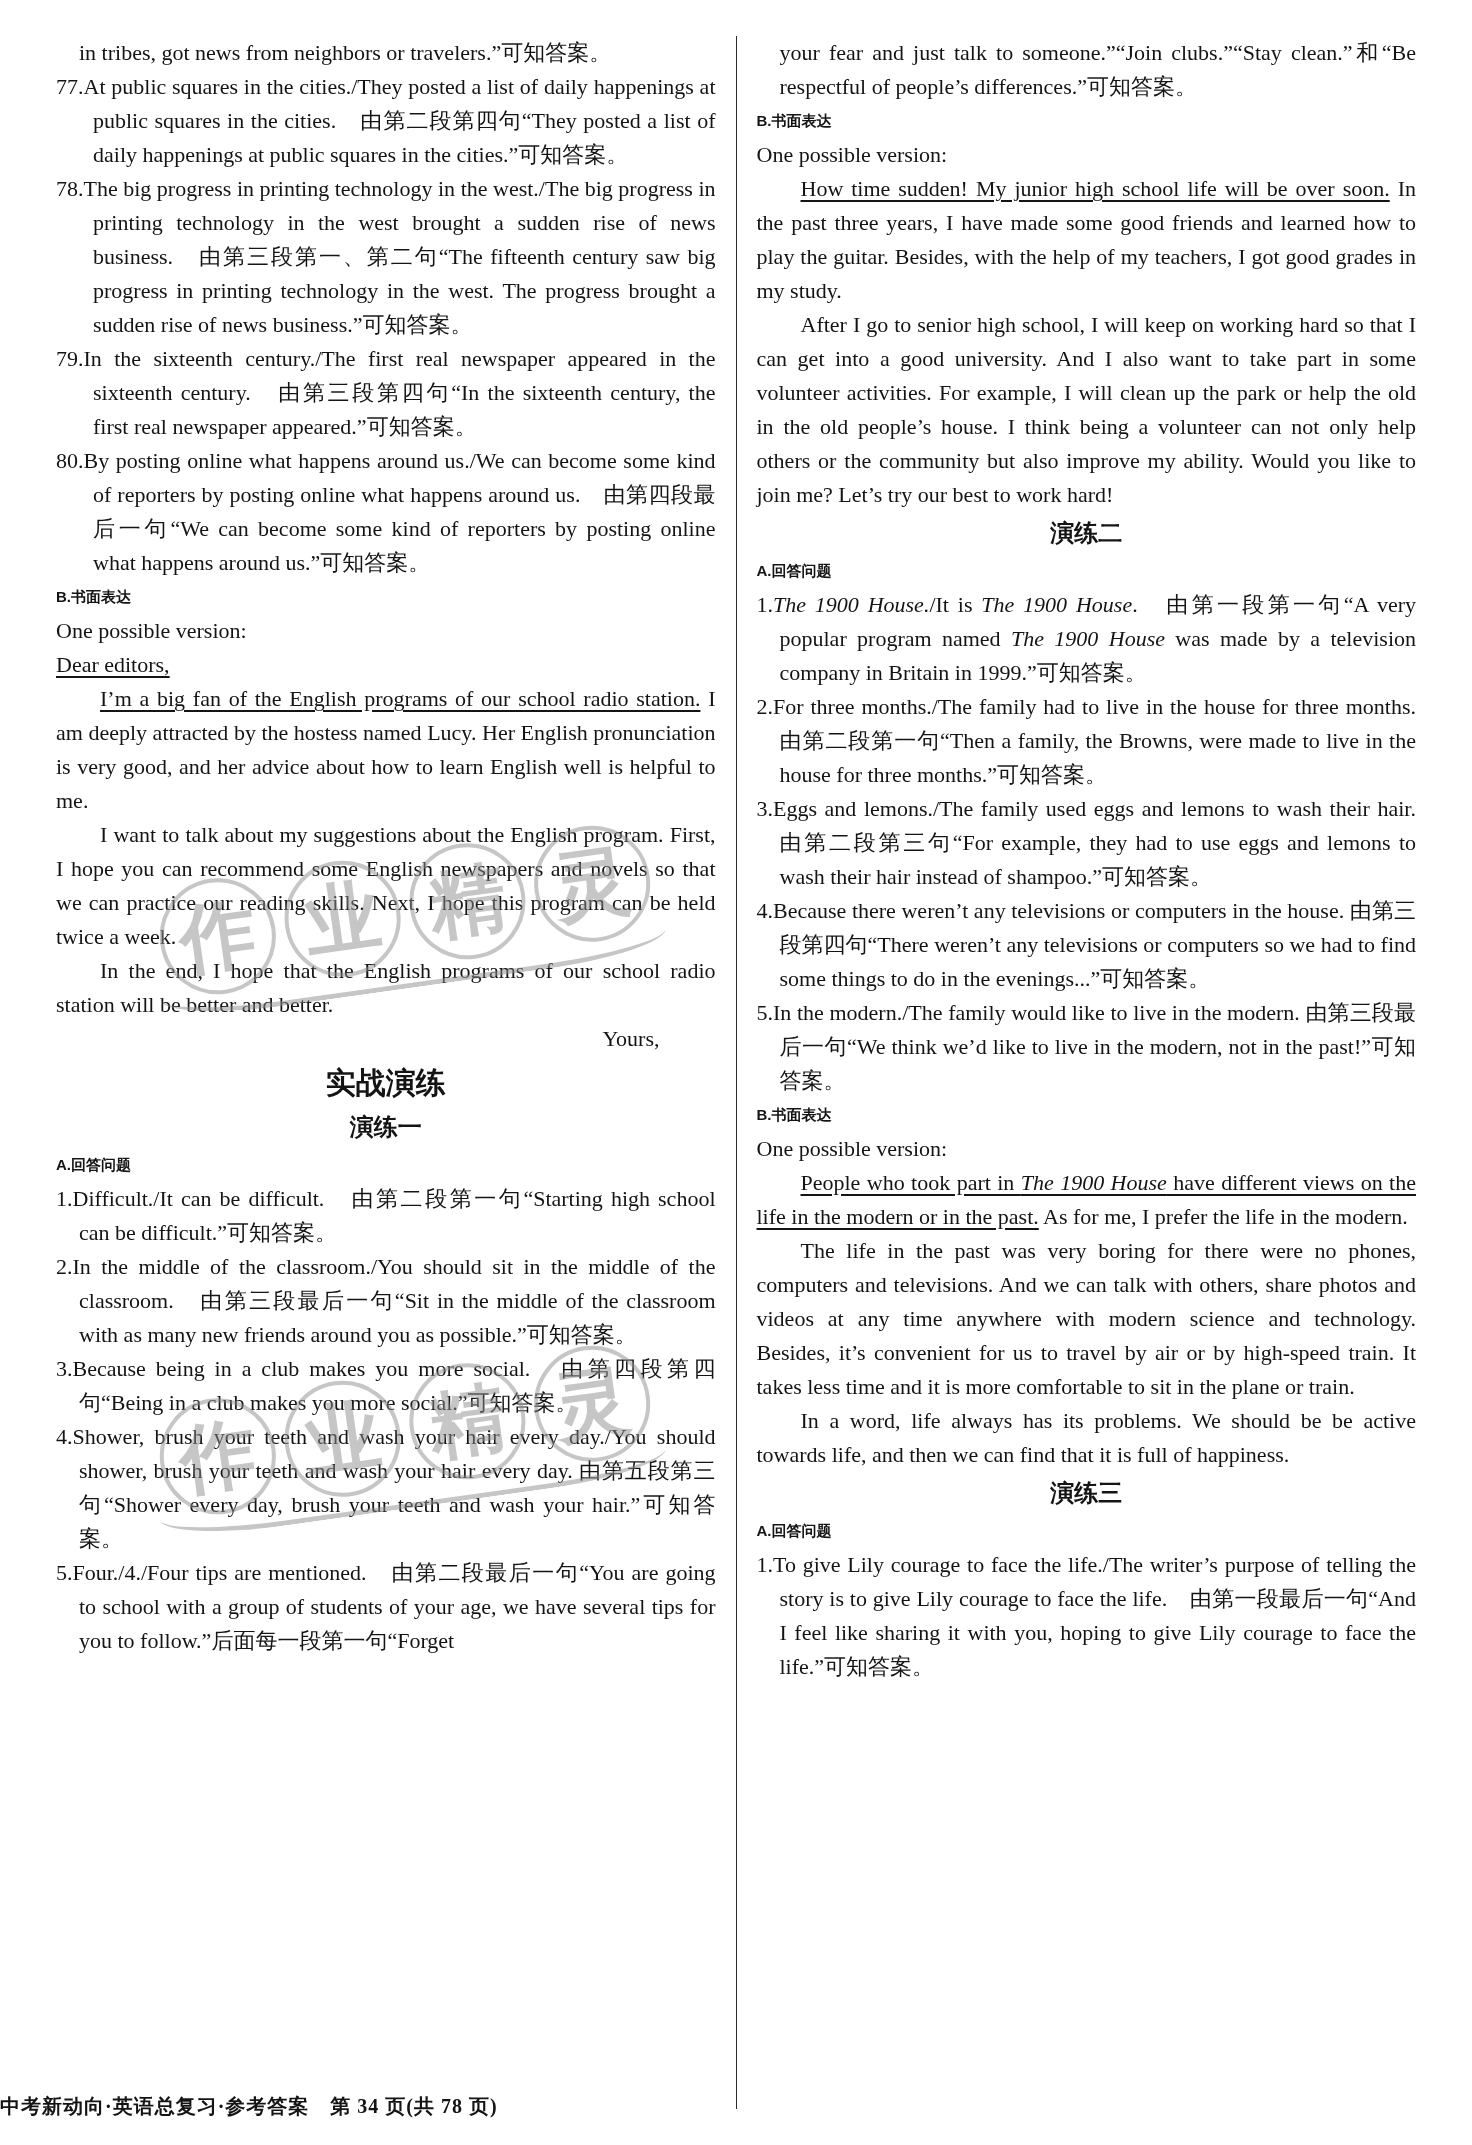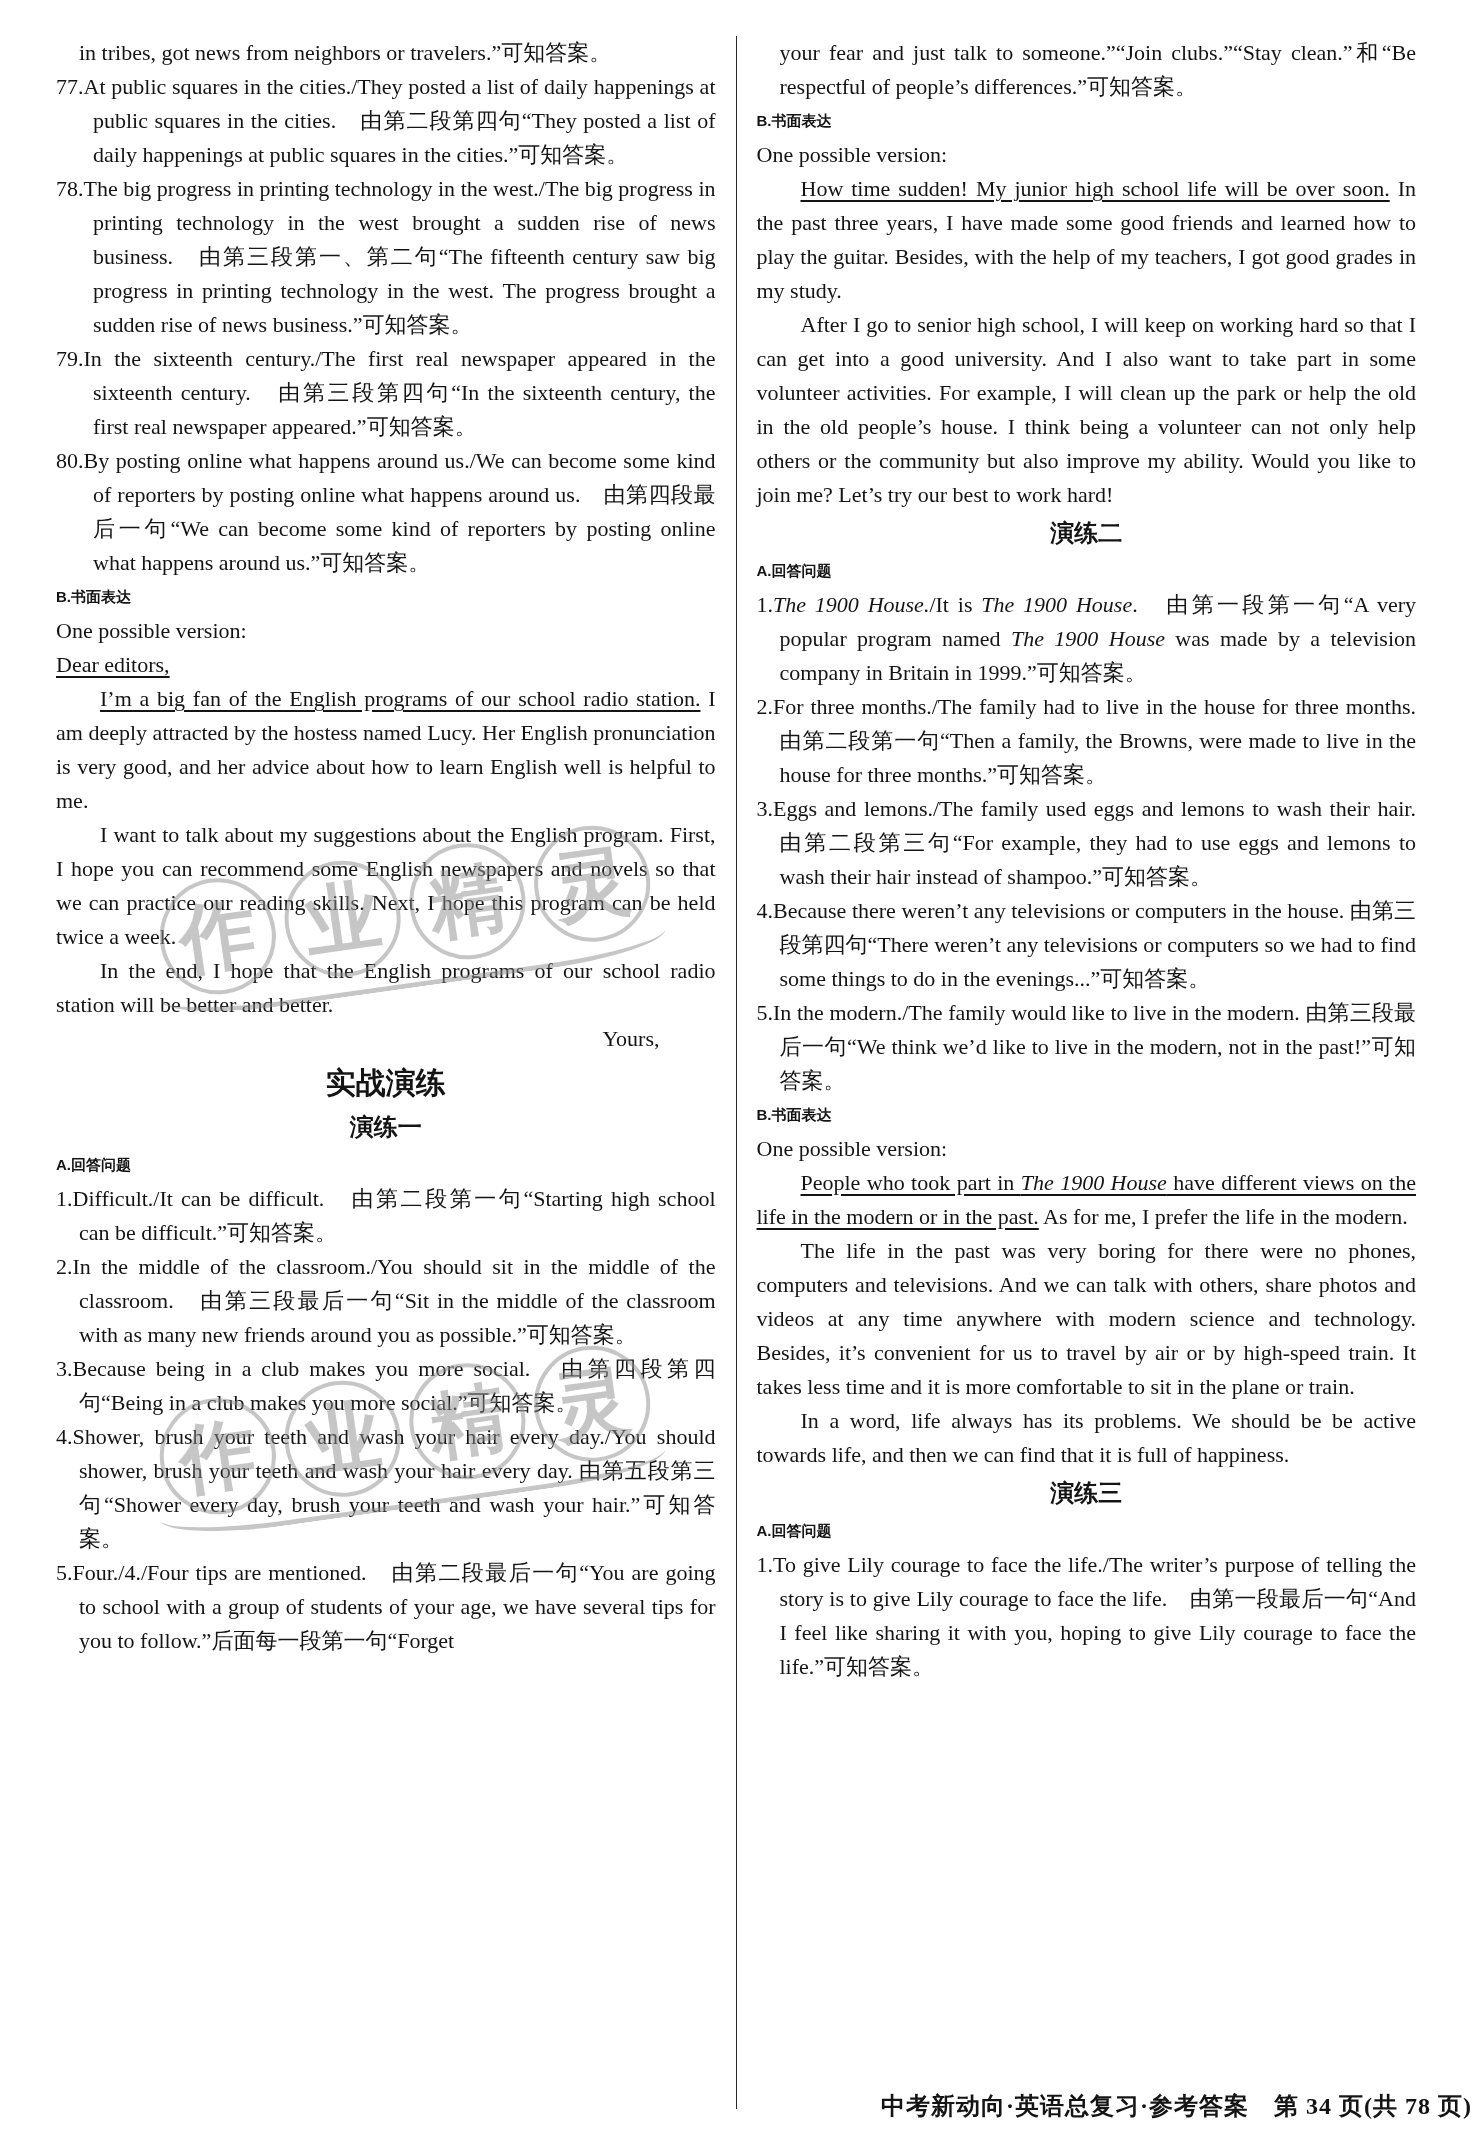--- a/index.html
+++ b/index.html
@@ -39,21 +39,21 @@
   .subheading {
     text-align:center; font-weight:bold; font-size:24px; line-height:42px;
     font-family:Liberation Serif, serif;
   }
   .u { text-decoration:underline; text-underline-offset:4px; }
   .i { font-style:italic; }
   .num { }
 
   .footer {
     position:absolute; left:0; right:0; bottom:22px;
-    text-align:right; font-weight:bold; font-size:24px; letter-spacing:1px;
+    text-align:left; font-weight:bold; font-size:20px; letter-spacing:1px;
   }
 
   .wm {
     position:absolute; display:flex; align-items:center; gap:10px;
     color:#8e8e8e; opacity:.5; transform:rotate(-8deg);
     font-family:"Liberation Sans","DejaVu Sans",sans-serif; font-weight:bold;
     pointer-events:none; z-index:5;
   }
   .wm .ch {
     width:116px; height:116px; border:4px solid currentColor; border-radius:50%;

